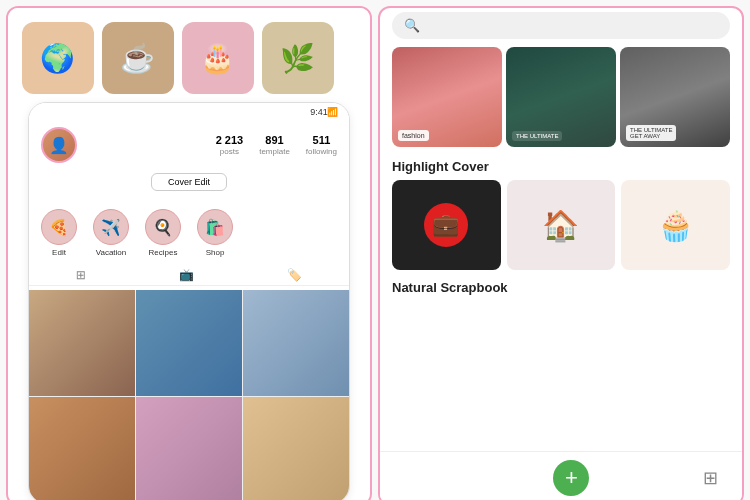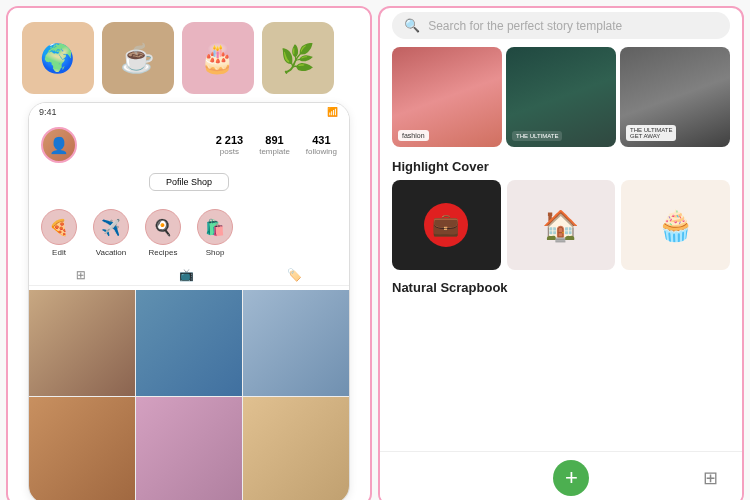--- a/index.html
+++ b/index.html
@@ -57,21 +57,21 @@
       overflow: hidden;
       flex: 1;
       display: flex;
       flex-direction: column;
       box-shadow: 0 2px 8px rgba(0,0,0,0.08);
     }
 
     .phone-status-bar {
       background: #fff;
       display: flex;
-      justify-content: space-between;
+      justify-content: flex-end;
       align-items: center;
       padding: 4px 10px;
       font-size: 9px;
       color: #333;
     }
 
     .profile-section {
       background: #fff;
       padding: 6px 12px;
       display: flex;
@@ -382,26 +382,26 @@
         <div class="profile-stats">
           <div class="stat-item">
             <span class="stat-num">2 213</span>
             <span class="stat-label">posts</span>
           </div>
           <div class="stat-item">
             <span class="stat-num">891</span>
             <span class="stat-label">template</span>
           </div>
           <div class="stat-item">
-            <span class="stat-num">431</span>
+            <span class="stat-num">511</span>
             <span class="stat-label">following</span>
           </div>
         </div>
       </div>
-      <button class="profile-edit-btn">Pofile Shop</button>
+      <button class="profile-edit-btn">Cover Edit</button>
     </div>
 
     <div class="highlight-icons">
       <div class="highlight-item">
         <div class="highlight-circle">🍕</div>
         <span class="highlight-label">Edit</span>
       </div>
       <div class="highlight-item">
         <div class="highlight-circle">✈️</div>
         <span class="highlight-label">Vacation</span>
@@ -433,21 +433,20 @@
     </div>
 
   </div>
 </div>
 
 <div class="right-panel">
 
 
   <div class="search-bar">
     <span class="search-icon">🔍</span>
-    <span class="search-text">Search for the perfect story template</span>
   </div>
 
   <div class="story-templates-grid">
     <div class="story-template-card template-1">
       <div class="template-overlay">
         <div class="template-label-bar">fashion</div>
       </div>
     </div>
     <div class="story-template-card template-2">
       <div class="template-overlay">

